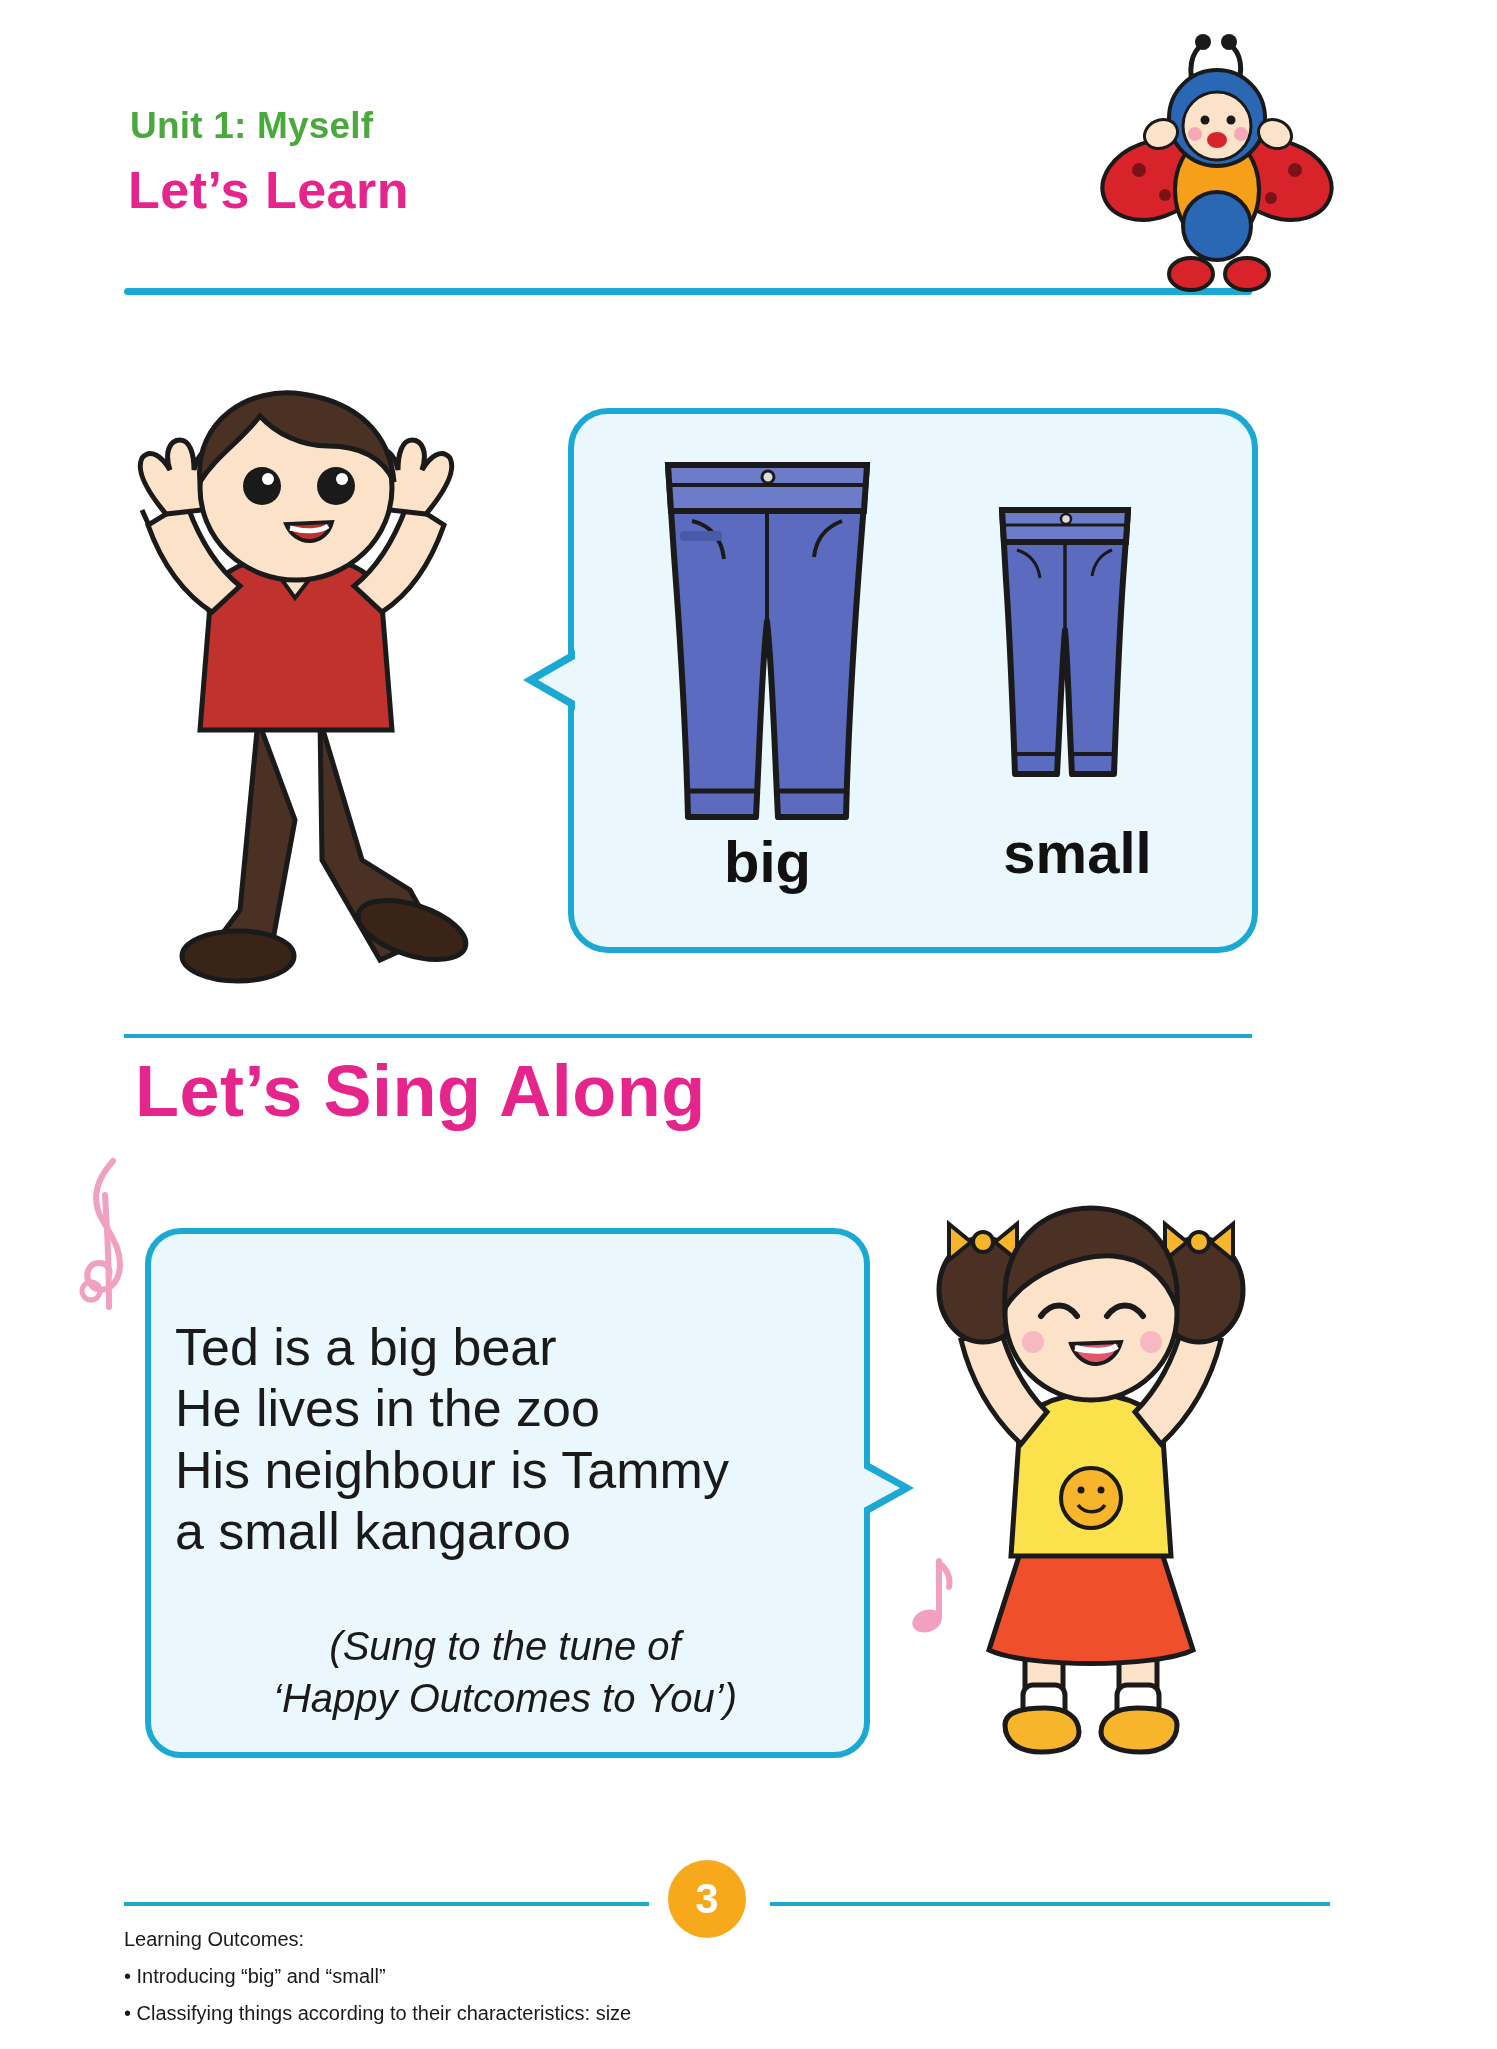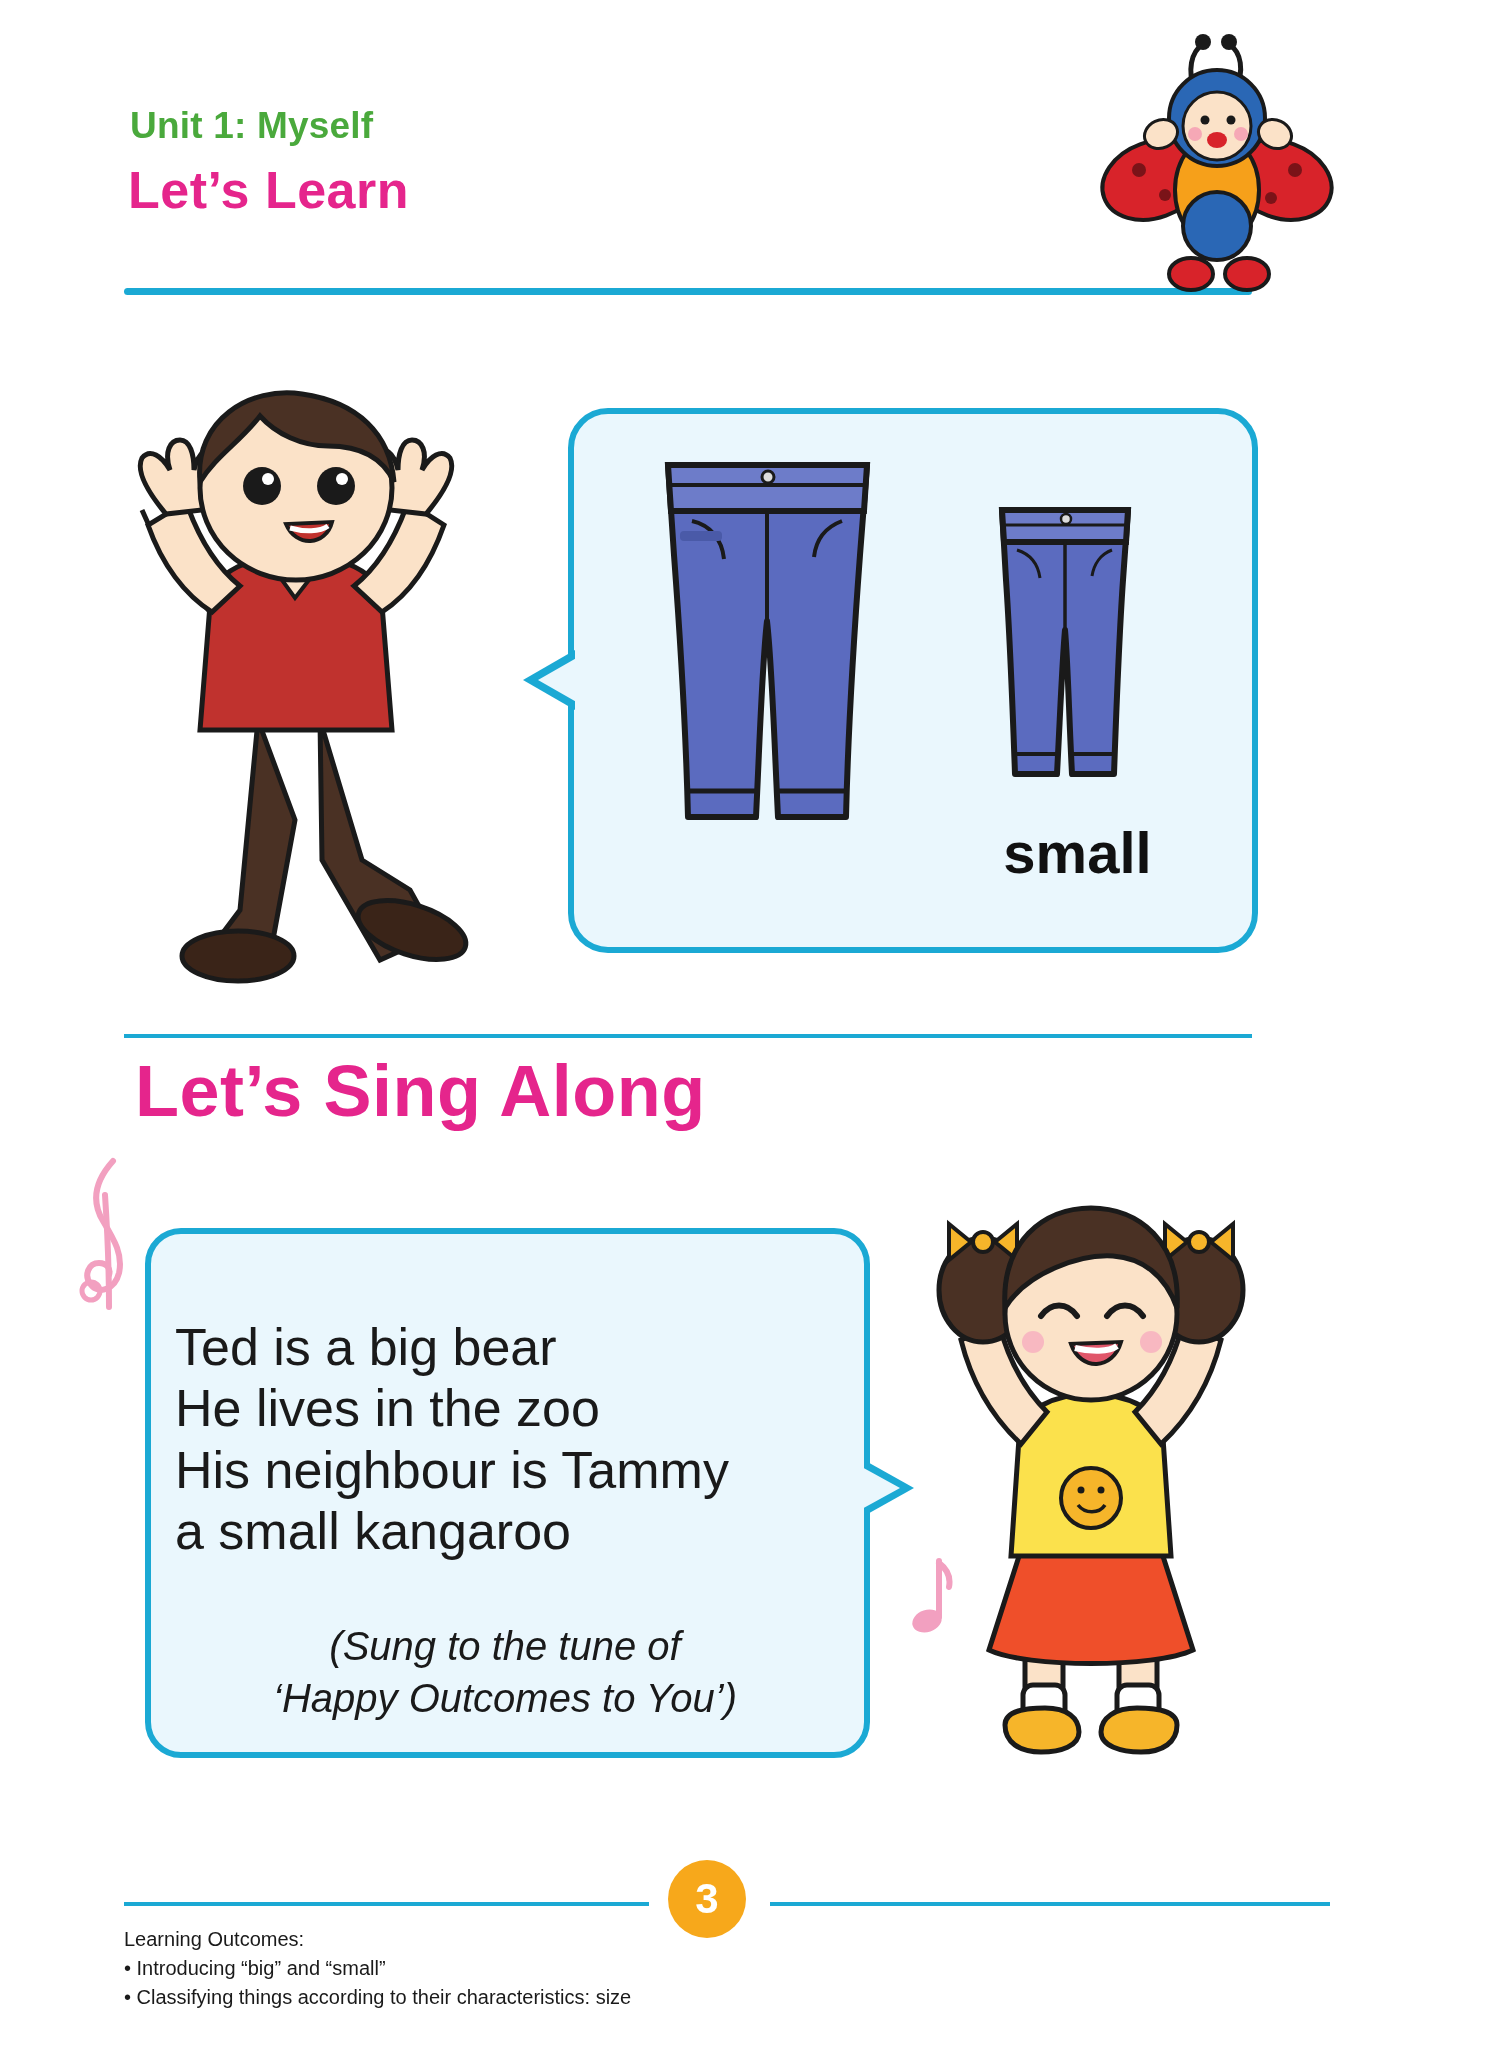--- a/index.html
+++ b/index.html
@@ -249,21 +249,21 @@
   }
   .outcomes {
     position: absolute;
     left: 124px;
     top: 1925px;
     font-size: 20px;
     color: #1a1a1a;
     line-height: 1.45;
   }
   .outcomes-title { font-size: 20px; }
-  .outcome-item { font-size: 20px; }
+  .outcome-item { font-size: 20px; margin-top: 8px; }
 </style>
 </head>
 <body>
 
 <div class="page">
 
   <div class="unit-label">Unit 1: Myself</div>
   <div class="lets-learn">Let’s Learn</div>
   <div class="header-rule"></div>
 
@@ -363,20 +363,21 @@
       <path d="M14 37 L136 37" stroke="#1a1a1a" stroke-width="3"></path>
       <circle cx="76" cy="31" r="5" fill="#dcdcdc" stroke="#1a1a1a" stroke-width="2.5"></circle>
       <path d="M75 54 L75 142" stroke="#1a1a1a" stroke-width="3.5"></path>
       <path d="M25 266 L67 266" stroke="#1a1a1a" stroke-width="4"></path>
       <path d="M82 266 L124 266" stroke="#1a1a1a" stroke-width="4"></path>
       <path d="M27 62 C40 66 48 76 50 90" stroke="#1a1a1a" stroke-width="3" fill="none"></path>
       <path d="M122 62 C111 66 104 76 102 88" stroke="#1a1a1a" stroke-width="3" fill="none"></path>
     </svg>
   </div>
 
+  <div class="word-big">big</div>
   <div class="word-small">small</div>
 
   <div class="mid-rule"></div>
 
   <div class="lets-sing">Let’s Sing Along</div>
 
   <div class="treble">
     <svg viewBox="0 0 70 160" width="70" height="160">
       <path d="M38 6 C20 26 16 46 28 66 C40 86 48 100 44 118 C40 134 24 140 16 130 C8 120 14 108 24 108
                C32 108 36 114 34 120" stroke="#f2a0c0" stroke-width="6" fill="none" stroke-linecap="round"></path>

